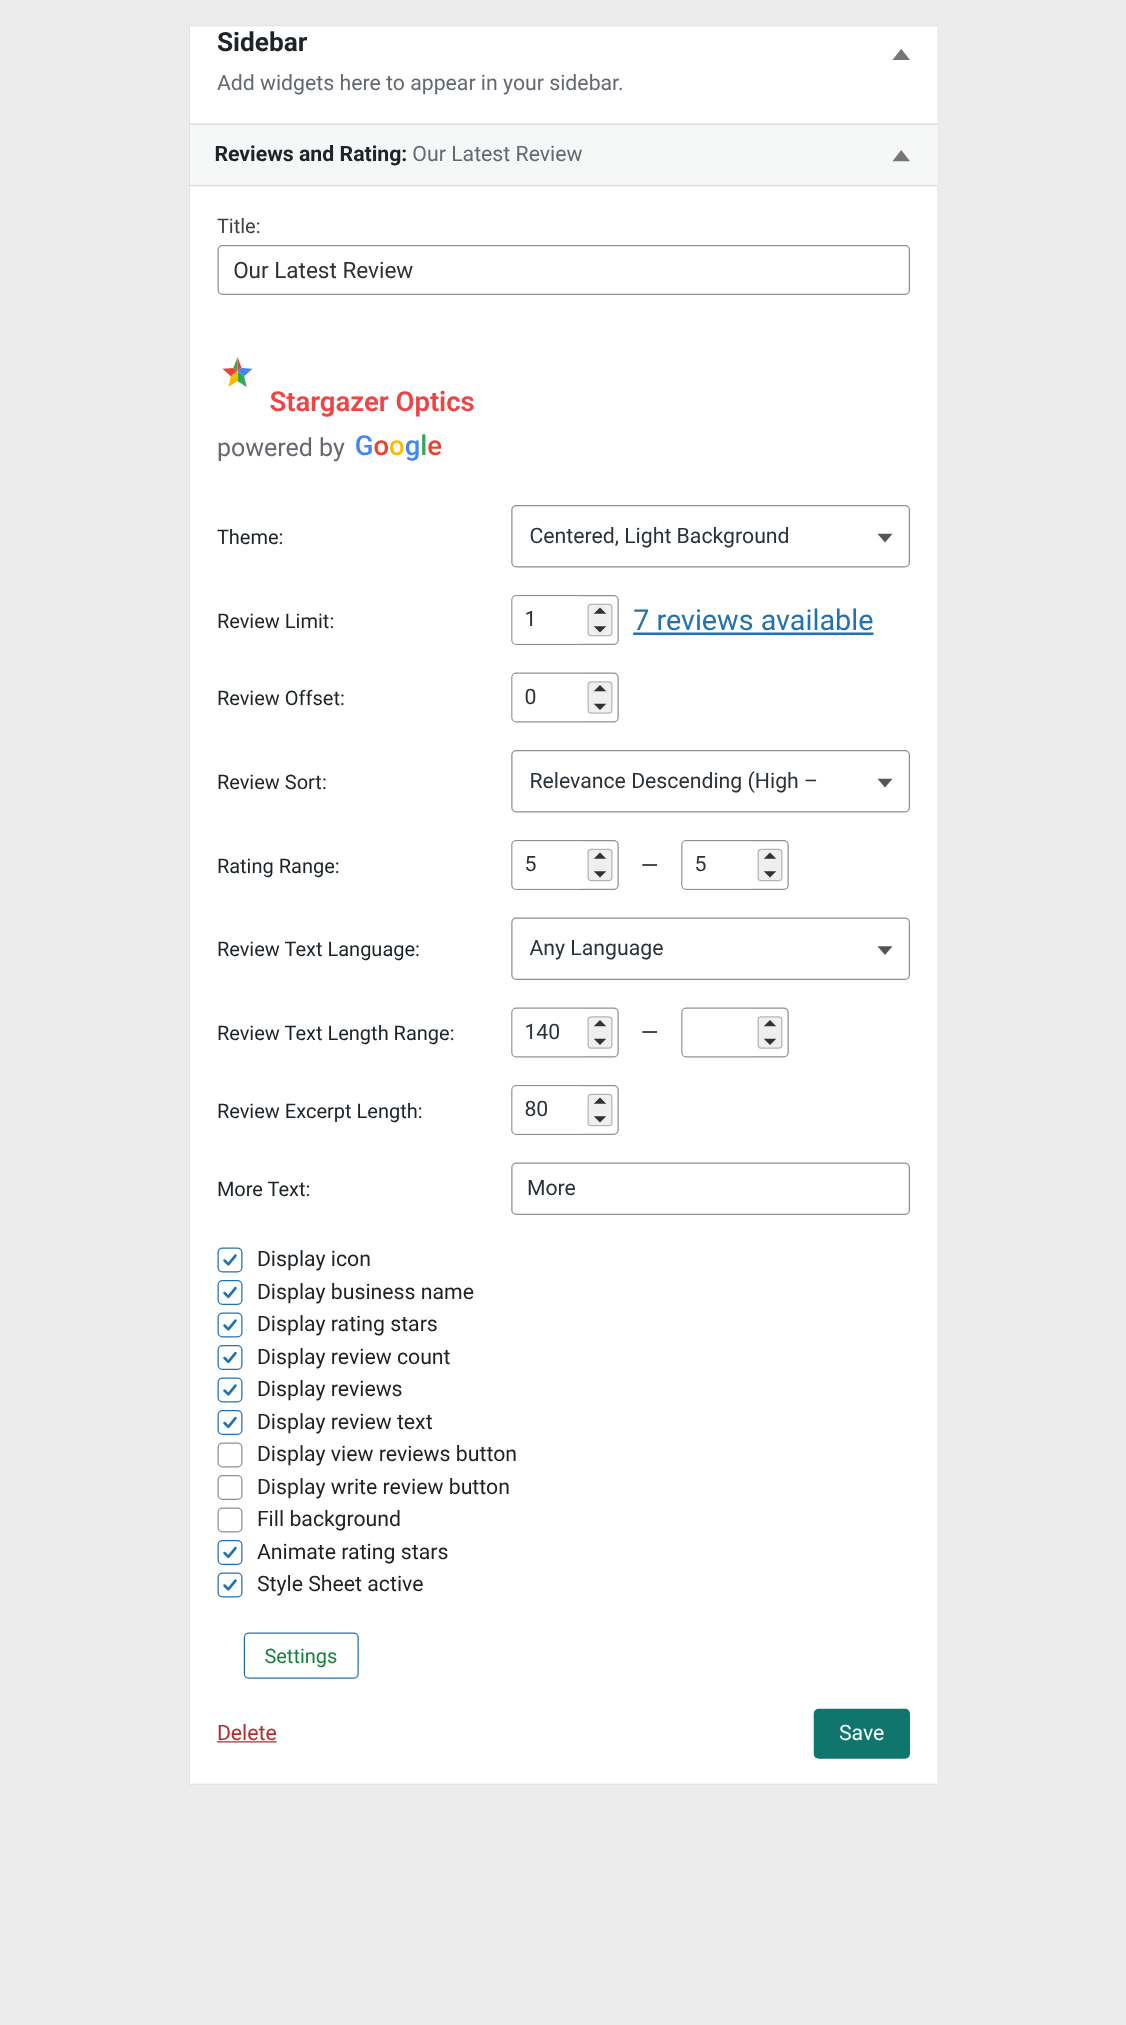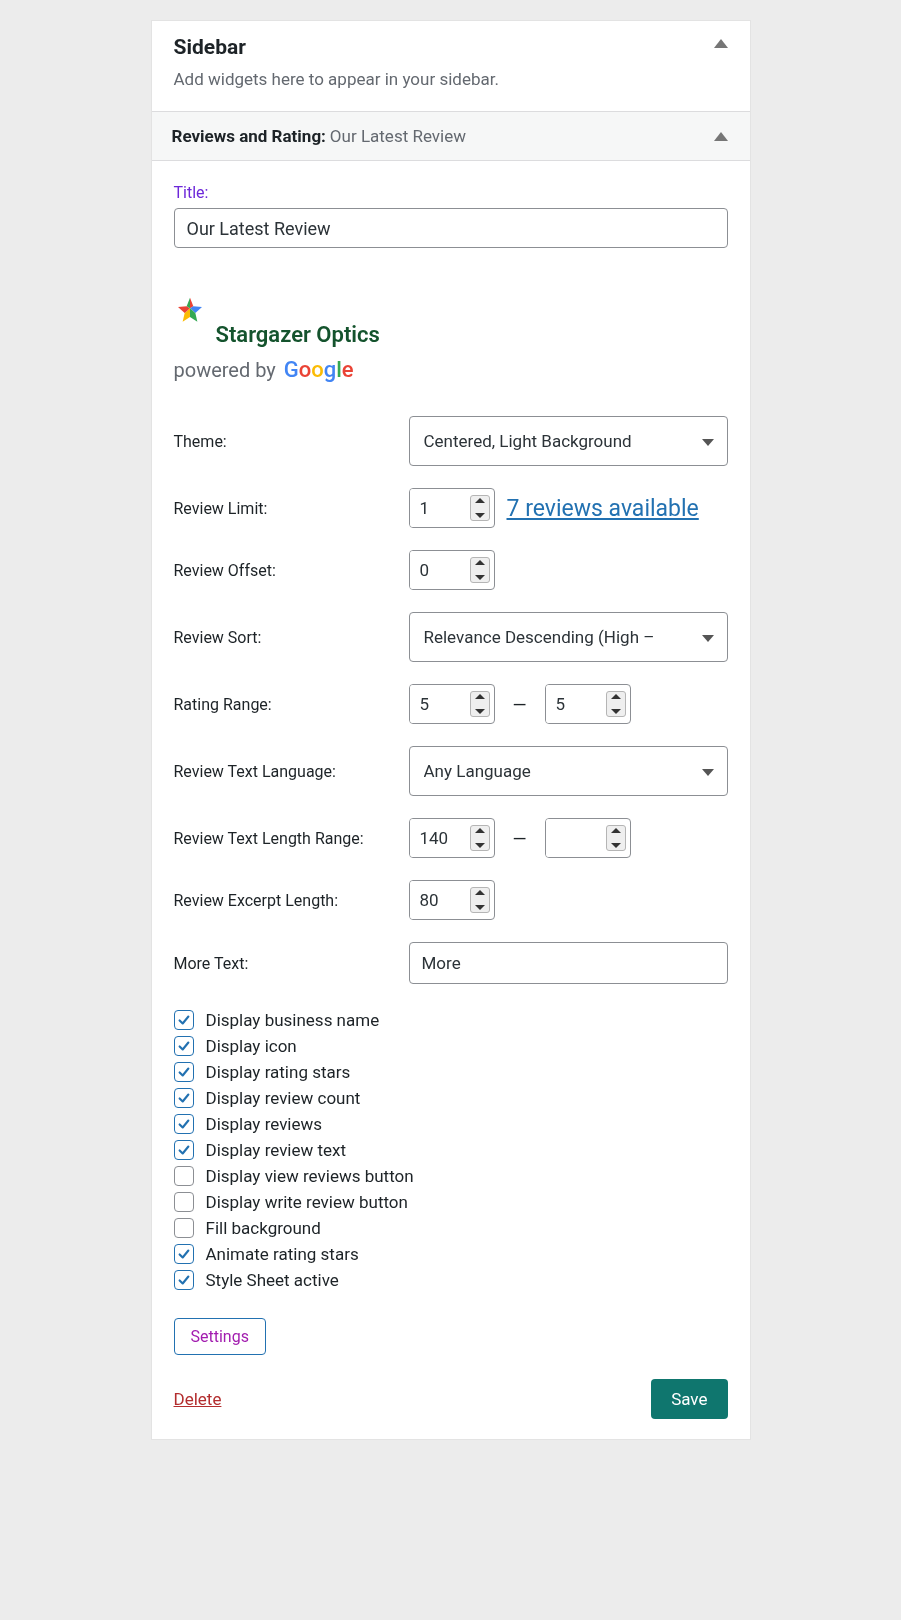--- a/index.html
+++ b/index.html
@@ -1,31 +1,31 @@
 <!DOCTYPE html>
 <html><head>
 <meta charset="utf-8">
 <style>
   * { box-sizing: border-box; font-family: -apple-system, BlinkMacSystemFont, "Segoe UI", Roboto, sans-serif; }
   body { margin: 0; background: #ececec; padding: 20px 0; }
   .card { width: 600px; margin: 0 auto; background: #fff; border: 1px solid #e3e3e3; }
-  .card-header { padding: 14px 22px 22px 22px; position: relative; }
+  .card-header { padding: 2px 22px 22px 22px; position: relative; }
   .card-title { font-size: 21px; font-weight: 700; color: #1d2327; margin: 0 0 10px 0; }
   .card-sub { color: #646970; font-size: 17px; }
   .caret { position: absolute; right: 22px; top: 18px; width: 0; height: 0; border-left: 7px solid transparent; border-right: 7px solid transparent; border-bottom: 9px solid #767676; cursor: pointer; }
   .widget-box { border-top: 1px solid #dcdcde; }
   .widget-head { background: #f6f7f7; border: 1px solid #dcdcde; border-left: none; border-right: none; margin-top: -1px; padding: 14px 20px; position: relative; }
   .widget-head .name { font-weight: 700; color: #1d2327; font-size: 17px; }
   .widget-head .suffix { color: #646970; font-size: 17px; }
   .widget-head .caret2 { position: absolute; right: 22px; top: 20px; width: 0; height: 0; border-left: 7px solid transparent; border-right: 7px solid transparent; border-bottom: 9px solid #767676; cursor: pointer; }
   .widget-body { padding: 22px 22px 20px 22px; }
-  .field-label { font-size: 16px; color: #6d28d9; margin-bottom: 6px; display: block; }
+  .field-label { font-size: 16px; color: #404040; margin-bottom: 6px; display: block; }
   input[type=text].full { width: 100%; height: 40px; padding: 4px 12px; font-size: 18px; border: 1px solid #8c8f94; border-radius: 4px; color: #2c3338; }
   .brand-row { display: flex; align-items: center; gap: 10px; margin-top: 26px; }
-  .brand-name { font-size: 22px; font-weight: 600; color: #14532d; margin-top: 48px; }
+  .brand-name { font-size: 22px; font-weight: 600; color: #ef4444; margin-top: 48px; }
   .powered { margin-top: 10px; font-size: 20px; color: #646970; display: flex; align-items: center; gap: 8px; }
   .google-word span { font-size: 22px; font-weight: 500; }
   .g1 { color: #4285F4; } .g2 { color: #EA4335; } .g3 { color: #FBBC05; } .g4 { color: #4285F4; } .g5 { color: #34A853; } .g6 { color: #EA4335; }
   .two-col { display: flex; align-items: center; margin-top: 22px; }
   .two-col .lbl { flex: 0 0 235px; font-size: 16px; color: #1d2327; }
   .two-col .ctrl { flex: 1; display: flex; align-items: center; gap: 12px; }
   select.sel { width: 100%; height: 50px; padding: 4px 36px 4px 14px; font-size: 17px; border: 1px solid #8c8f94; border-radius: 4px; background: #fff; color: #2c3338; appearance: none; position: relative; }
   .select-wrap { position: relative; width: 100%; }
   .select-wrap::after { content: ""; position: absolute; right: 14px; top: 50%; transform: translateY(-30%); width: 0; height: 0; border-left: 6px solid transparent; border-right: 6px solid transparent; border-top: 7px solid #555; pointer-events: none; }
   .numbox { position: relative; width: 86px; height: 40px; border: 1px solid #8c8f94; border-radius: 4px; background: #fff; overflow: hidden; }
@@ -35,21 +35,21 @@
   .numbox .spinner .up { border-bottom: 5px solid #333; }
   .numbox .spinner .dn { border-top: 5px solid #333; }
   .dash { font-size: 18px; color: #1d2327; padding: 0 6px; }
   a.link { color: #2271b1; font-size: 23px; text-decoration: underline; }
   .checks { margin-top: 26px; }
   .check-row { display: flex; align-items: center; gap: 12px; margin-bottom: 6px; }
   .cb { width: 20px; height: 20px; border: 1.5px solid #2271b1; border-radius: 4px; display: inline-flex; align-items: center; justify-content: center; cursor: pointer; flex-shrink: 0; }
   .cb.unchecked { border-color: #8c8f94; }
   .cb svg { width: 14px; height: 14px; }
   .check-row span.lbl { font-size: 17px; color: #1d2327; }
-  .settings-btn { margin-top: 22px; border: 1px solid #2271b1; color: #a21caf; background: #fff; padding: 8px 16px; font-size: 16px; border-radius: 4px; cursor: pointer; }
+  .settings-btn { margin-top: 22px; border: 1px solid #2271b1; color: #15803d; background: #fff; padding: 8px 16px; font-size: 16px; border-radius: 4px; cursor: pointer; margin-left: 21px; }
   .footer { display: flex; justify-content: space-between; align-items: center; margin-top: 24px; }
   .delete { color: #b32d2e; text-decoration: underline; font-size: 17px; cursor: pointer; }
   .save { background: #0f766e; color: #fff; border: none; padding: 10px 20px; font-size: 17px; border-radius: 4px; cursor: pointer; }
   .star-logo { width: 32px; height: 32px; flex-shrink: 0; }
   input[type=text].med { width: 100%; height: 42px; padding: 4px 12px; font-size: 17px; border: 1px solid #8c8f94; border-radius: 4px; color: #2c3338; }
 </style>
 </head>
 <body>
 
 <div class="card">
@@ -210,29 +210,29 @@
         </div>
       </div>
 
       <div class="checks" id="checks-container">
           <div class="check-row">
             <span class="cb">
               <svg viewBox="0 0 16 16">
                 <polyline points="3,8.5 6.5,12 13,4" fill="none" stroke="#2271b1" stroke-width="2.4" stroke-linecap="round" stroke-linejoin="round"></polyline>
               </svg>
             </span>
+            <span class="lbl">Display icon</span>
+          </div>
+          <div class="check-row">
+            <span class="cb">
+              <svg viewBox="0 0 16 16">
+                <polyline points="3,8.5 6.5,12 13,4" fill="none" stroke="#2271b1" stroke-width="2.4" stroke-linecap="round" stroke-linejoin="round"></polyline>
+              </svg>
+            </span>
             <span class="lbl">Display business name</span>
-          </div>
-          <div class="check-row">
-            <span class="cb">
-              <svg viewBox="0 0 16 16">
-                <polyline points="3,8.5 6.5,12 13,4" fill="none" stroke="#2271b1" stroke-width="2.4" stroke-linecap="round" stroke-linejoin="round"></polyline>
-              </svg>
-            </span>
-            <span class="lbl">Display icon</span>
           </div>
           <div class="check-row">
             <span class="cb">
               <svg viewBox="0 0 16 16">
                 <polyline points="3,8.5 6.5,12 13,4" fill="none" stroke="#2271b1" stroke-width="2.4" stroke-linecap="round" stroke-linejoin="round"></polyline>
               </svg>
             </span>
             <span class="lbl">Display rating stars</span>
           </div>
           <div class="check-row">

